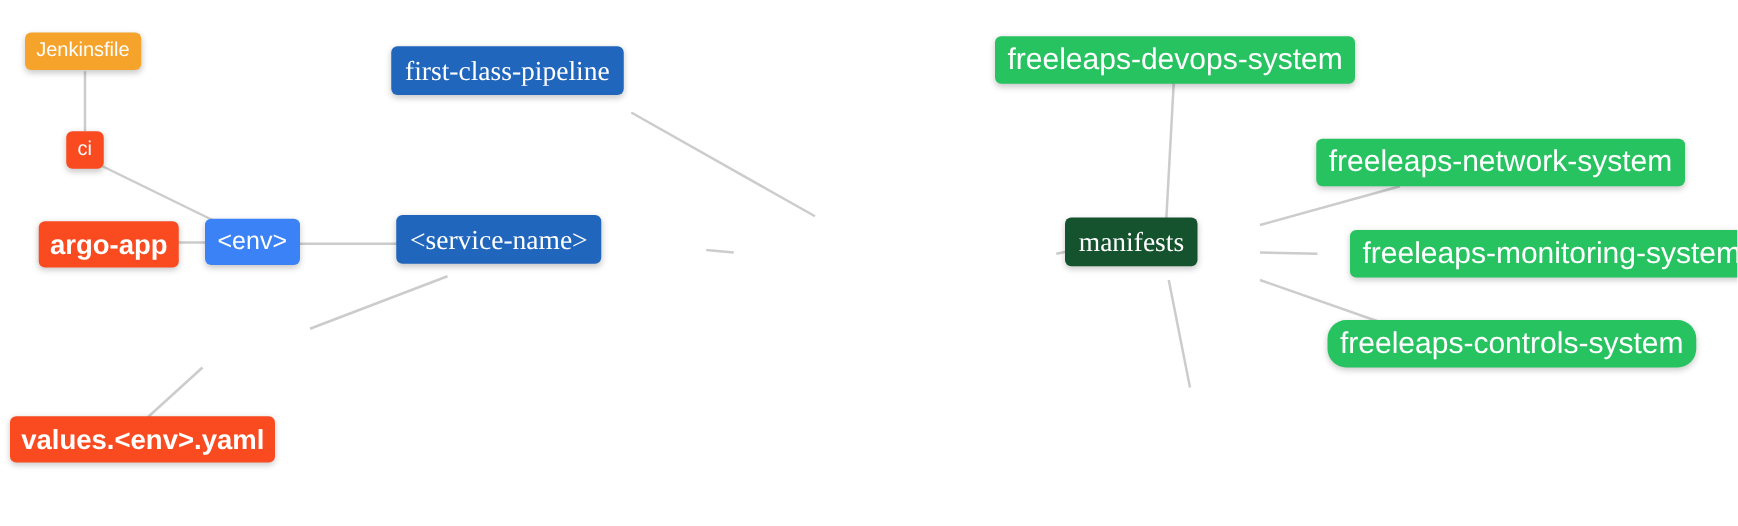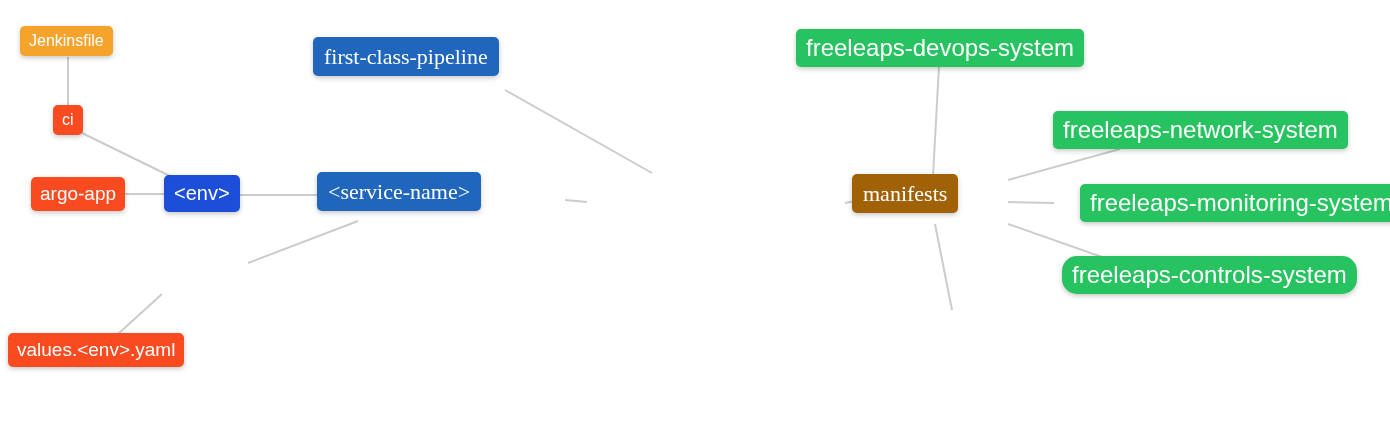--- a/index.html
+++ b/index.html
@@ -35,21 +35,21 @@
     color: #ffffff;
     border-radius: 5px;
     line-height: 1.15;
     box-shadow: 0 2px 5px rgba(0,0,0,0.22);
     cursor: default;
   }
   .root  { font-size: 38px; padding: 11px 16px; border-radius: 6px; }
   .lvl1  { font-size: 22px; padding: 7px 11px; font-family: Liberation Serif, serif; }
   .mid   { font-size: 20px; padding: 7px 10px; }
   .sys   { font-size: 24px; padding: 5px 10px; }
-  .small { font-size: 19px; padding: 6px 9px; }
+  .small { font-size: 22px; padding: 6px 9px; font-weight: bold; }
   .tiny  { font-size: 16px; padding: 6px 9px; }
 </style>
 </head>
 <body>
 
 <div id="canvas">
 
   <svg id="edges" viewBox="0 0 1390 421">
     <line x1="68" y1="57" x2="68" y2="105" style="stroke: rgb(204, 204, 204);"></line>
     <line x1="82" y1="133" x2="172" y2="177" style="stroke: rgb(204, 204, 204);"></line>
@@ -69,33 +69,33 @@
 
   <div class="node tiny" style="left: 20px; top: 26px; background-color: rgb(245, 163, 43);">
       <span>Jenkinsfile</span>
     </div>
   <div class="node tiny" style="left: 53px; top: 105px; background-color: rgb(250, 74, 31);">
       <span>ci</span>
     </div>
   <div class="node small" style="left: 31px; top: 177px; background-color: rgb(250, 74, 31);">
       <span>argo-app</span>
     </div>
-  <div class="node mid" style="left: 164px; top: 175px; background-color: #1d4ed8;">
+  <div class="node mid" style="left: 164px; top: 175px; background-color: #3b82f6;">
       <span>&lt;env&gt;</span>
     </div>
   <div class="node small" style="left: 8px; top: 333px; background-color: rgb(250, 74, 31);">
       <span>values.&lt;env&gt;.yaml</span>
     </div>
   <div class="node lvl1" style="left: 313px; top: 37px; background-color: rgb(33, 102, 189);">
       <span>first-class-pipeline</span>
     </div>
   <div class="node lvl1" style="left: 317px; top: 172px; background-color: rgb(33, 102, 189);">
       <span>&lt;service-name&gt;</span>
     </div>
-  <div class="node lvl1" style="left: 852px; top: 174px; background-color: #a16207; justify-content: center;">
+  <div class="node lvl1" style="left: 852px; top: 174px; background-color: #14532d; justify-content: center;">
       <span>manifests</span>
     </div>
   <div class="node sys" style="left: 796px; top: 29px; background-color: rgb(39, 195, 96);">
       <span>freeleaps-devops-system</span>
     </div>
   <div class="node sys" style="left: 1053px; top: 111px; background-color: rgb(39, 195, 96);">
       <span>freeleaps-network-system</span>
     </div>
   <div class="node sys" style="left: 1080px; top: 184px; background-color: rgb(39, 195, 96); align-items: center;">
       <span>freeleaps-monitoring-system</span>

